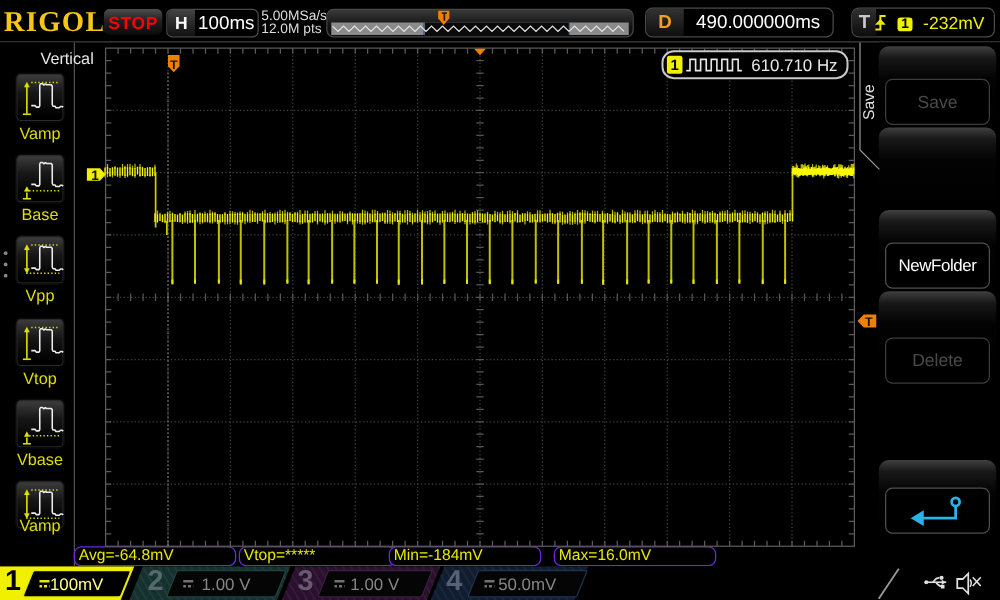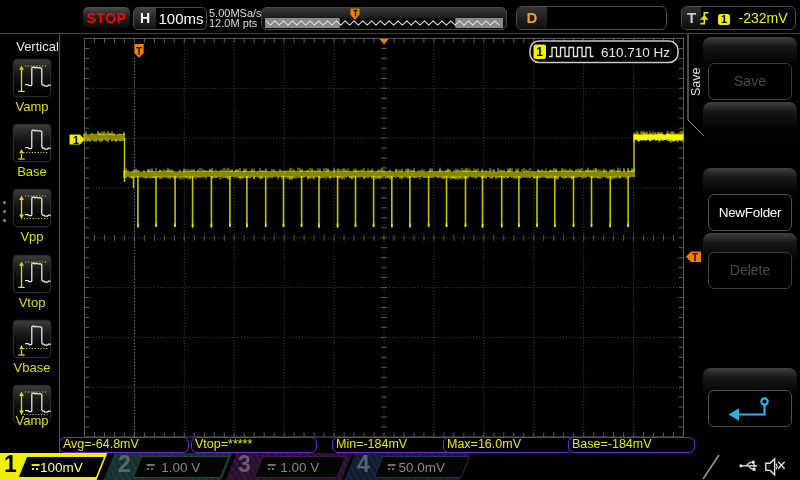--- a/index.html
+++ b/index.html
@@ -18,21 +18,21 @@
 #dbox{left:516px;top:6px;width:151px;height:24px;border-radius:6px;background:#000;border:1px solid #4a4a4a;overflow:hidden}
 #dbox .d{position:absolute;left:0;top:0;width:30px;height:22px;background:linear-gradient(#323232,#0e0e0e);color:#f0a020;font-weight:bold;font-size:15px;text-align:center;line-height:22px}
 #dbox .v{position:absolute;left:30px;top:0;width:119px;height:22px;color:#fff;font-size:15px;text-align:center;line-height:22px}
 #tbox{left:681px;top:6px;width:115px;height:24px;border-radius:6px;background:#000;border:1px solid #4a4a4a}
 #tbox .t{position:absolute;left:0;top:0;width:19px;height:22px;background:linear-gradient(#303030,#0d0d0d);border-radius:5px 0 0 5px;color:#c8c8c8;font-weight:bold;font-size:15px;line-height:22px;text-align:center}
 #tbox .n{position:absolute;left:36px;top:6.5px;width:12px;height:11.5px;background:#f0f000;border-radius:2.5px;color:#000;font-weight:bold;font-size:11px;text-align:center;line-height:11.5px}
 #tbox .v{position:absolute;left:50px;top:0;width:62px;height:22px;color:#f0f000;font-size:14px;text-align:center;line-height:22px}
 #topsep{left:0;top:33px;width:800px;height:1px;background:#3f3f3f}
 
 #lmenu{left:0;top:34px;width:60px;height:419px;background:#000;border-right:1px solid #505050}
-#lmenu .title{position:absolute;left:0;top:5px;width:75px;text-align:center;color:#e8e8e8;font-size:13px}
+#lmenu .title{position:absolute;left:0;top:5px;width:75px;text-align:right;color:#e8e8e8;font-size:13px}
 .lbtn{position:absolute;left:12px;width:40px;height:40px;border-radius:5px;background:linear-gradient(#3e3e3e,#161616 40%,#000 90%);border:1px solid #0a0a0a;box-shadow:inset 0 0 0 1px #2a2a2a}
 .llab{position:absolute;left:0;width:64px;text-align:center;color:#dede00;font-size:13px}
 .pdot{position:absolute;left:3px;width:3px;height:3px;border-radius:2px;background:#888}
 
 #rmenu{left:703px;top:34px;width:97px;height:419px;background:#000}
 .slot{position:absolute;left:0;width:94px;height:62px;border-radius:8px;background:linear-gradient(#404040,#181818 15%,#030303 42%,#000)}
 .rbtn{position:absolute;left:5px;width:84px;height:37px;border-radius:6px;background:#000;border:1px solid #4f4f4f;color:#fff;font-size:14px;text-align:center;line-height:35px}
 .rbtn.dis{color:#4a4a4a;border-color:#3c3c3c}
 
 .pill{position:absolute;top:437px;height:15.5px;border-radius:6px;border:1px solid #6d28d9;background:#000;color:#e8e800;font-size:12.5px;line-height:13.5px;padding-left:3px}
@@ -44,31 +44,33 @@
 .chnum{position:absolute;top:-2px;font-size:23px;font-weight:bold;line-height:26px}
 .chin{position:absolute;top:2.5px;height:22px;transform:skewX(-22deg);border-radius:2px}
 .chval{font-size:13.5px;line-height:21px;transform:skewX(22deg);position:absolute;width:100%;text-align:center}
 .coup{position:absolute;left:9px;top:7px;width:8px;transform:skewX(22deg)}
 .coup i{display:block;height:1.5px;background:currentColor;margin-bottom:2.5px}
 .coup i+i{background:repeating-linear-gradient(90deg,currentColor 0 2px,transparent 2px 4px)}
 </style></head>
 <body>
 <div id="scr">
 
+  <div class="abs" id="logo">RIGOL</div>
   <div class="abs" id="stopbtn">STOP</div>
   <div class="abs" id="hbox">
       <div class="h">H</div>
       <div class="v">100ms</div>
     </div>
   <div class="abs" id="srate">5.00MSa/s<br>12.0M pts</div>
   <div class="abs" id="memstrip"></div>
   <div class="abs" id="memband"></div>
   <div class="abs" id="memwin"></div>
   <div class="abs" id="dbox">
       <div class="d">D</div>
+      <div class="v">490.000000ms</div>
     </div>
   <div class="abs" id="tbox">
       <div class="t">T</div>
       <div class="n">1</div>
       <div class="v">-232mV</div>
     </div>
   <div class="abs" id="topsep"></div>
 
   <div class="abs" id="lmenu">
       <div class="title">Vertical</div>
@@ -91,29 +93,28 @@
 
   <div class="abs" id="rmenu">
     <div class="slot" style="top:3px"></div>
     <div class="slot" style="top:68.4px"></div>
     <div class="slot" style="top:133.8px"></div>
     <div class="slot" style="top:199.2px"></div>
     <div class="slot" style="top:264.6px;background:#000"></div>
     <div class="slot" style="top:334px"></div>
     <div class="rbtn dis" style="top:29px">Save</div>
     <div class="rbtn" style="top:159.8px;font-size:13.5px;letter-spacing:-0.3px">NewFolder</div>
-    <div class="rbtn dis" style="top:218px">Delete</div>
+    <div class="rbtn dis" style="top:236px">Delete</div>
     <div class="rbtn" style="top:356px"></div>
   </div>
 
   <div class="pill" style="left:59px;width:130px">Avg=-64.8mV</div>
   <div class="pill" style="left:191px;width:126px">Vtop=*****</div>
-  <div class="pill" style="left:332px;width:144px">Min=-184mV</div>
+  <div class="pill" style="left:311px;width:122px">Min=-184mV</div>
   <div class="pill" style="left:443px;width:130px">Max=16.0mV</div>
-  <div class="pill" style="left:568px;width:127px">Base=-184mV</div>
 
   <div class="abs" id="chbar">
     <div class="chwrap" style="left:0;width:116px">
       <div class="chskew" style="left:-20px;width:122px;background:#f0f000"></div>
       <div class="chnum" style="left:4px;color:#000">1</div>
       <div class="chin" style="left:22px;width:79px;background:#000;border:1.5px solid #e8e800">
         <div class="coup" style="color:#e8e800">
             <i></i>
             <i></i>
           </div>

